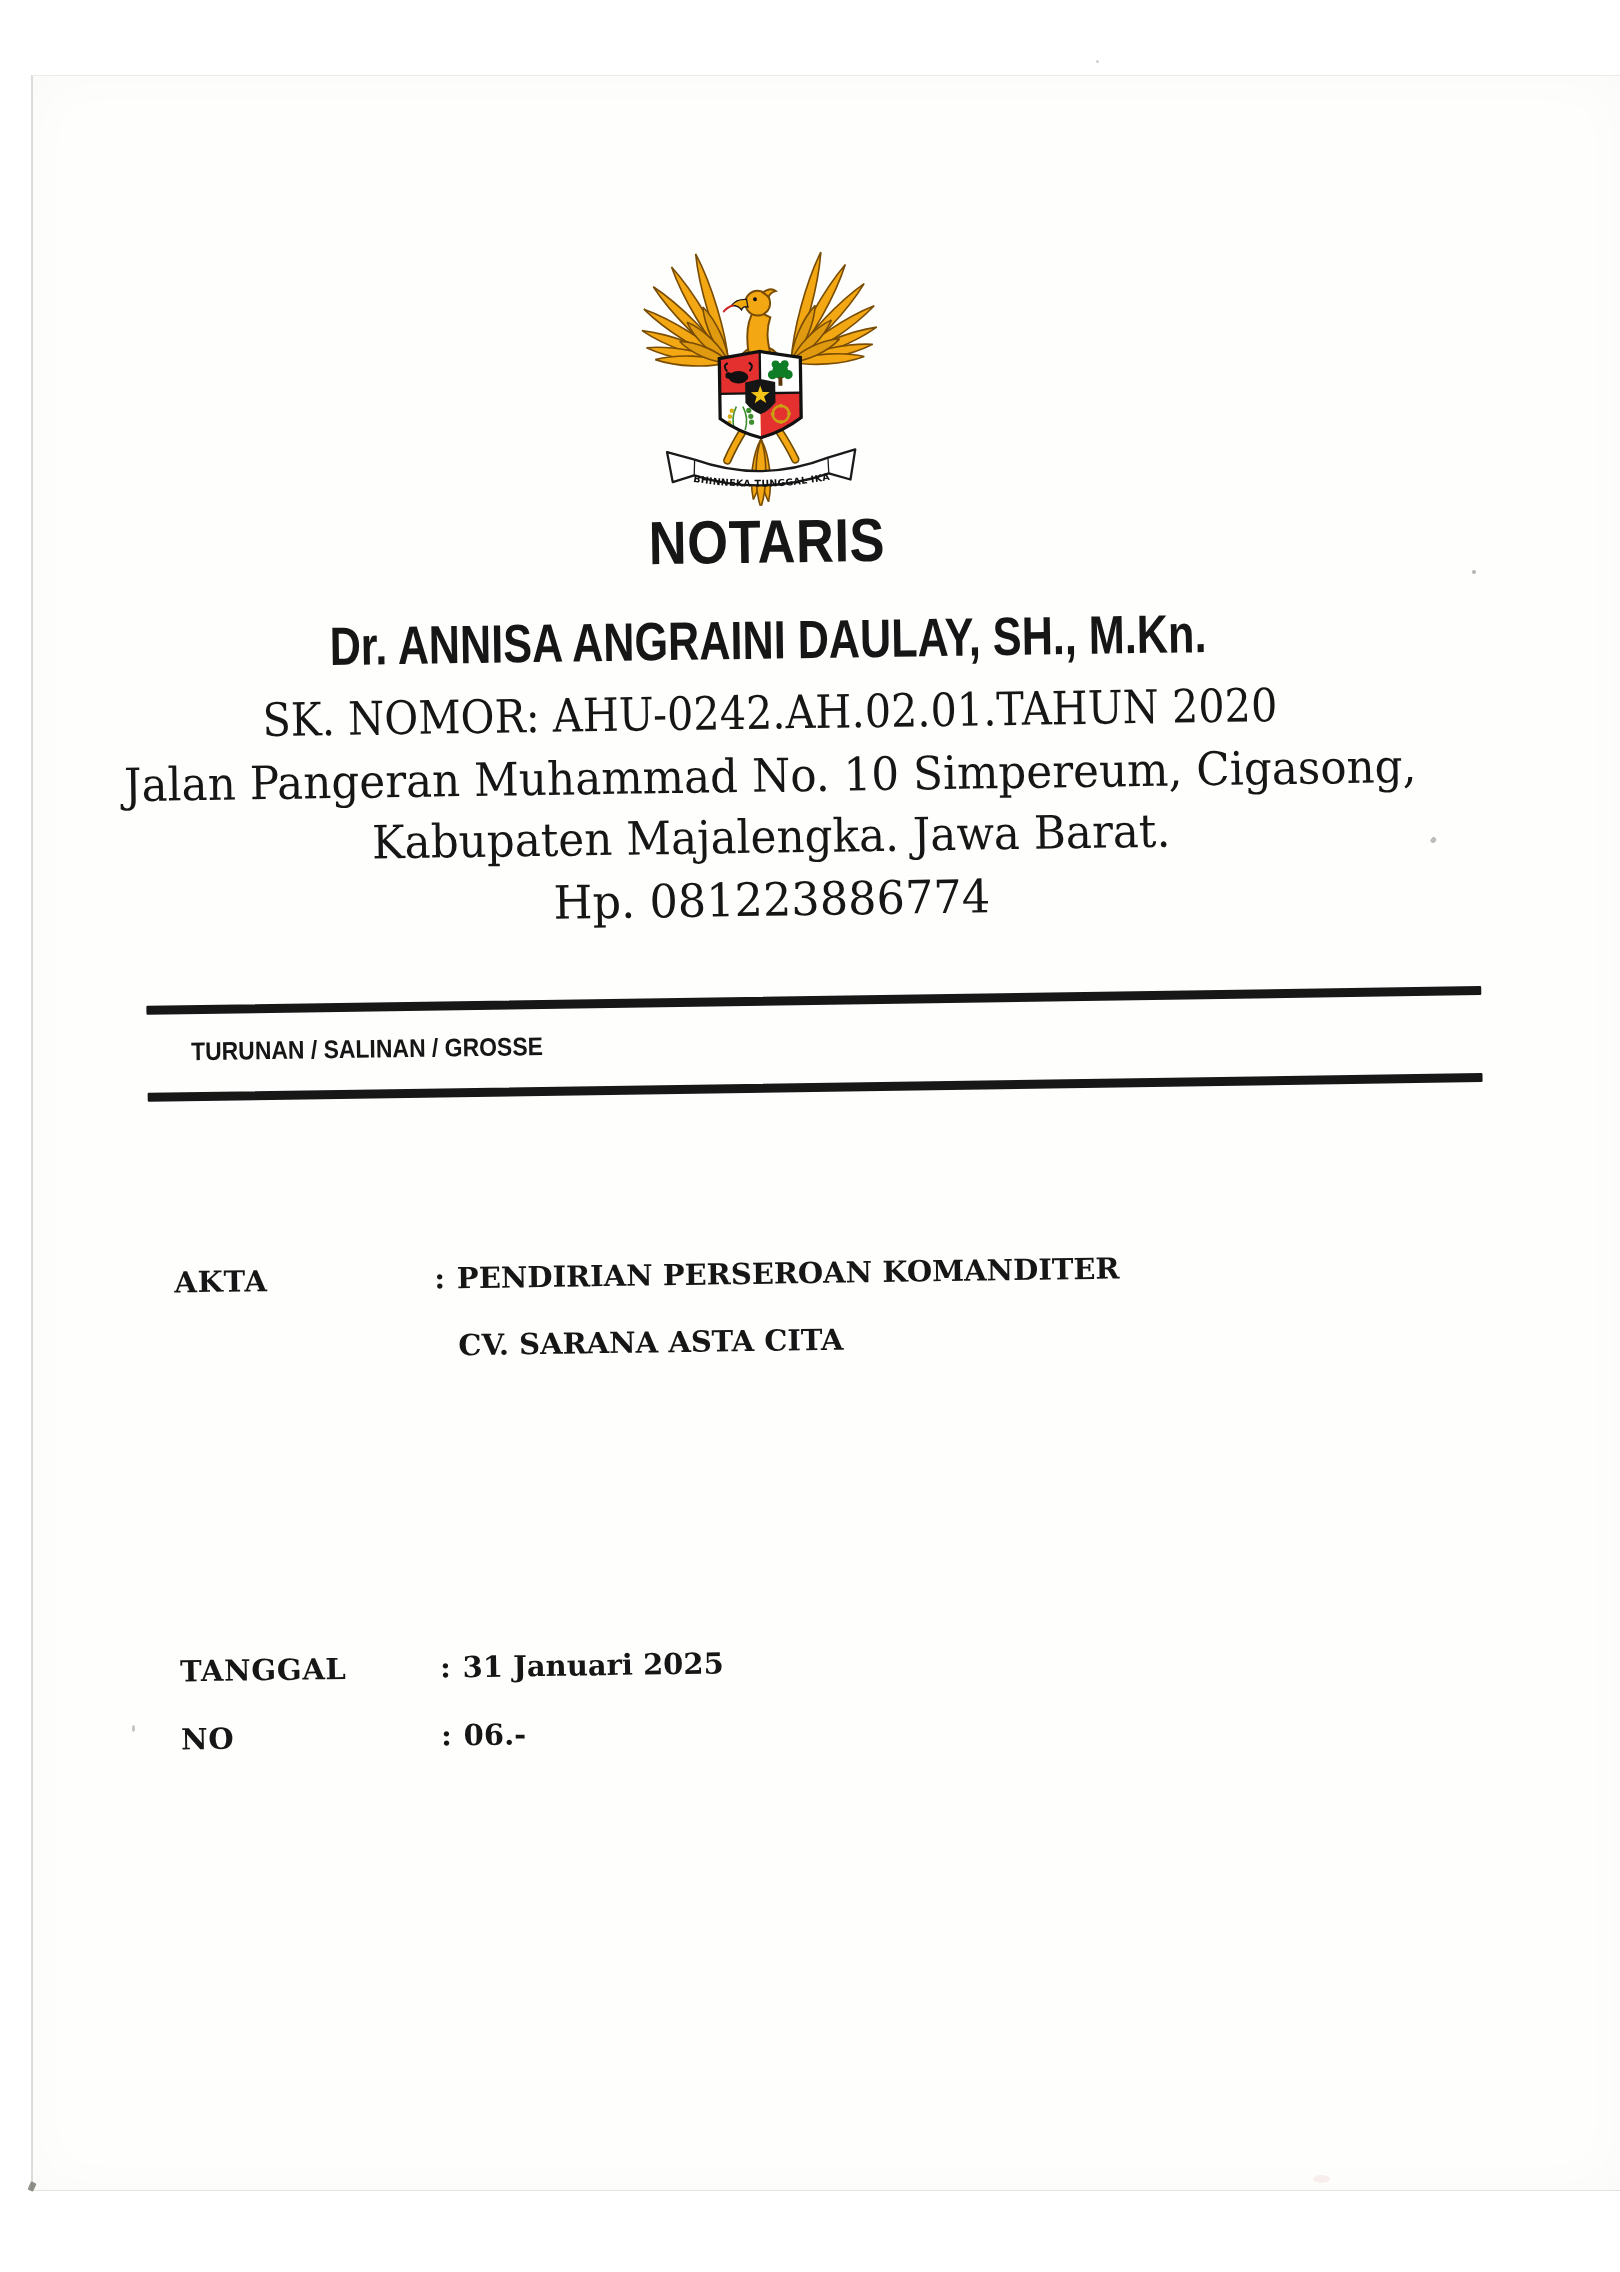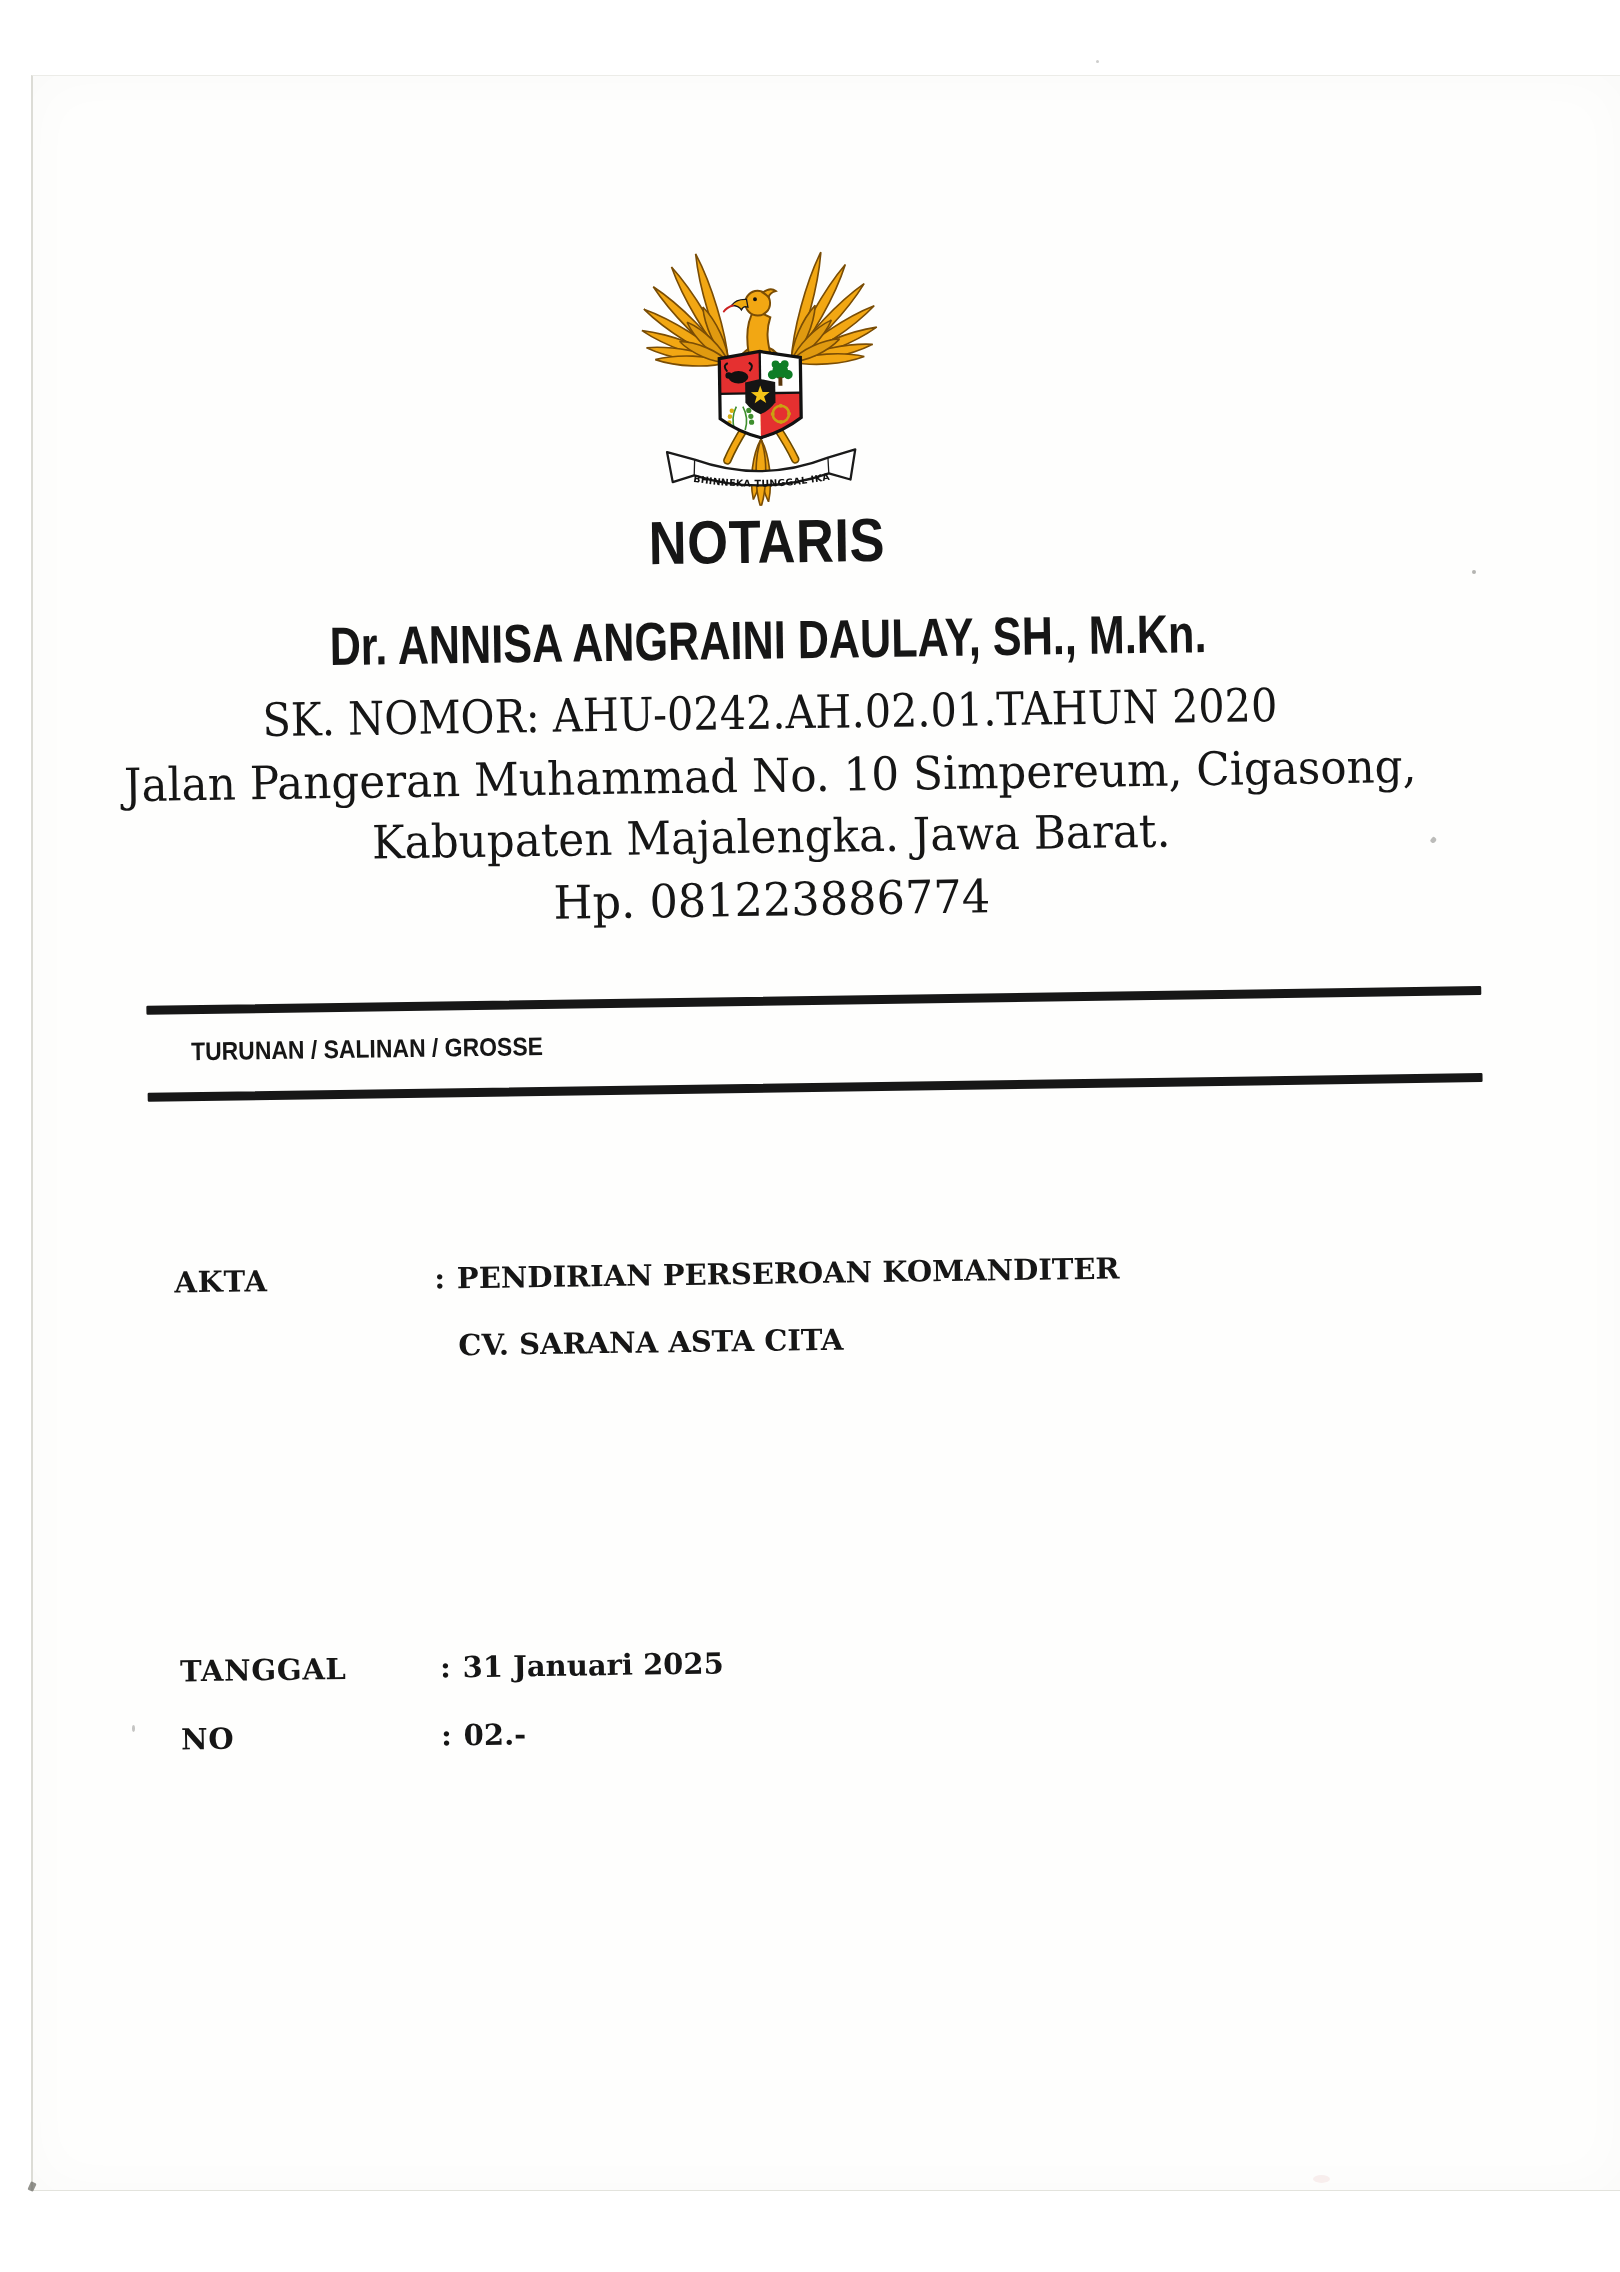--- a/index.html
+++ b/index.html
@@ -240,21 +240,21 @@
     </div>
     <div class="field-value akta-cv">CV. SARANA ASTA CITA</div>
 
     <div class="field-label tanggal-row">TANGGAL</div>
     <div class="field-value tanggal-row">
       <span class="sep">:</span><span>31 Januari 2025</span>
     </div>
 
     <div class="field-label no-row">NO</div>
     <div class="field-value no-row">
-      <span class="sep">:</span><span>02.-</span>
+      <span class="sep">:</span><span>06.-</span>
     </div>
   </div>
 
   <div class="speck s1"></div>
   <div class="speck s2"></div>
   <div class="speck s3"></div>
   <div class="speck s4"></div>
   <div class="speck s5"></div>
 </div>
 

